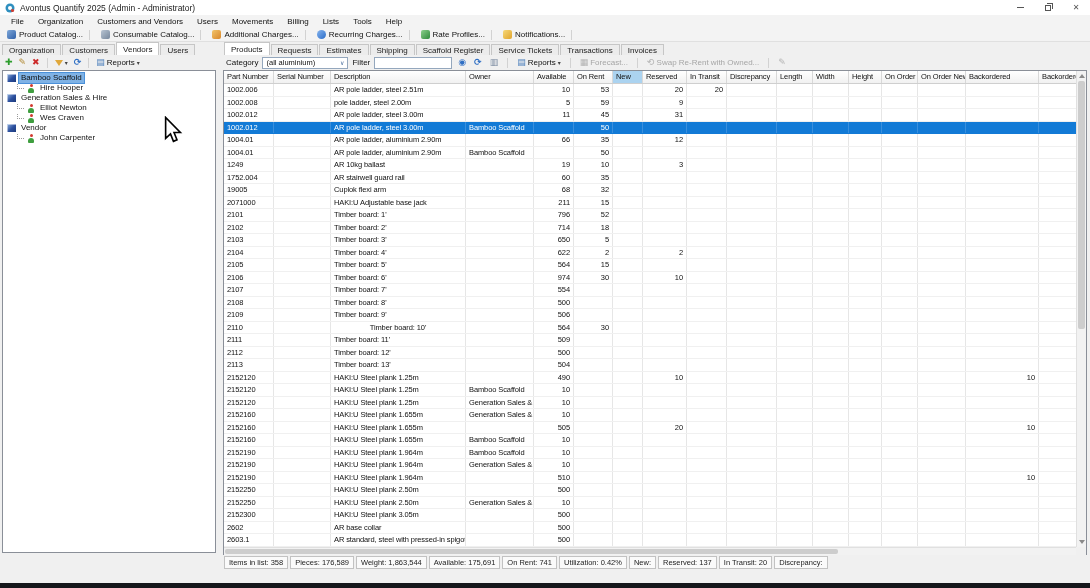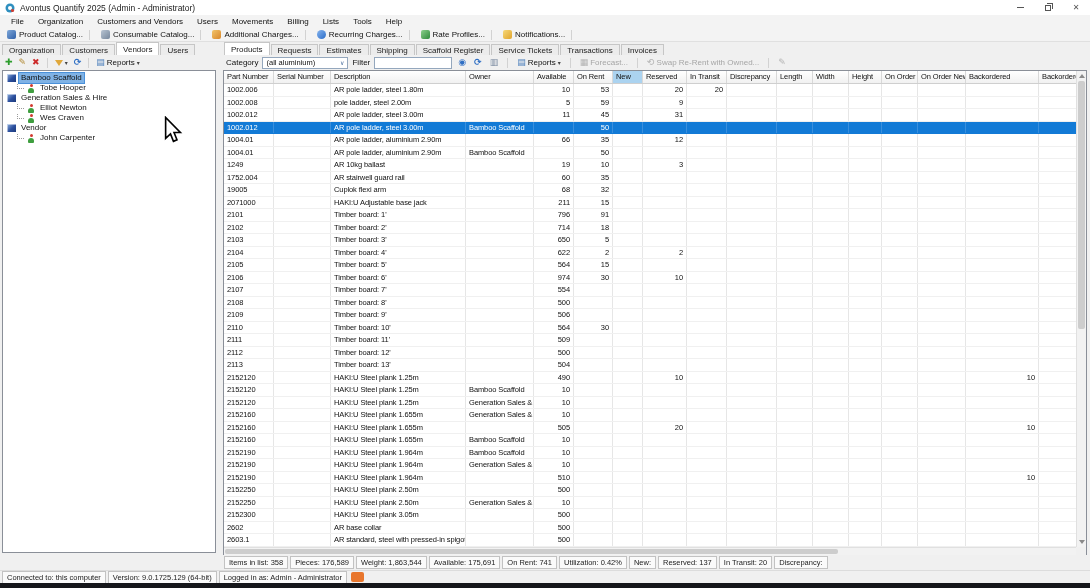--- a/index.html
+++ b/index.html
@@ -204,21 +204,21 @@
           <span class="dd">▾</span>
         </span>
     </div>
     <div class="tree-box">
       <div class="tree-item selected">
           <span class="tree-icon i-building"></span>
           <span class="tree-label">Bamboo Scaffold</span>
         </div>
         <div class="tree-item indent">
           <span class="tree-icon i-person"></span>
-          <span class="tree-label">Tobe Hooper</span>
+          <span class="tree-label">Hire Hooper</span>
         </div>
         <div class="tree-item">
           <span class="tree-icon i-building"></span>
           <span class="tree-label">Generation Sales &amp; Hire</span>
         </div>
         <div class="tree-item indent">
           <span class="tree-icon i-person"></span>
           <span class="tree-label">Elliot Newton</span>
         </div>
         <div class="tree-item indent">
@@ -306,21 +306,21 @@
             <div class="gh-cell" style="width: 36px;">On Order</div>
             <div class="gh-cell" style="width: 48px;">On Order New</div>
             <div class="gh-cell" style="width: 73px;">Backordered</div>
             <div class="gh-cell" style="width: 39px;">Backordered New</div>
             <div class="gh-fill"></div>
           </div>
         <div>
             <div class="g-row">
               <div class="g-cell" style="width: 50px;">1002.006</div>
               <div class="g-cell" style="width: 57px;"></div>
-              <div class="g-cell" style="width: 135px;">AR pole ladder, steel 1.80m</div>
+              <div class="g-cell" style="width: 135px;">AR pole ladder, steel 2.51m</div>
               <div class="g-cell" style="width: 68px;"></div>
               <div class="g-cell num" style="width: 40px;">10</div>
               <div class="g-cell num" style="width: 39px;">53</div>
               <div class="g-cell num" style="width: 30px;"></div>
               <div class="g-cell num" style="width: 44px;">20</div>
               <div class="g-cell num" style="width: 40px;">20</div>
               <div class="g-cell num" style="width: 50px;"></div>
               <div class="g-cell num" style="width: 36px;"></div>
               <div class="g-cell num" style="width: 36px;"></div>
               <div class="g-cell num" style="width: 33px;"></div>
@@ -509,21 +509,21 @@
               <div class="g-cell num" style="width: 73px;"></div>
               <div class="g-cell num" style="width: 39px;"></div>
               <div class="g-fill"></div>
             </div>
             <div class="g-row">
               <div class="g-cell" style="width: 50px;">2101</div>
               <div class="g-cell" style="width: 57px;"></div>
               <div class="g-cell" style="width: 135px;">Timber board:  1'</div>
               <div class="g-cell" style="width: 68px;"></div>
               <div class="g-cell num" style="width: 40px;">796</div>
-              <div class="g-cell num" style="width: 39px;">91</div>
+              <div class="g-cell num" style="width: 39px;">52</div>
               <div class="g-cell num" style="width: 30px;"></div>
               <div class="g-cell num" style="width: 44px;"></div>
               <div class="g-cell num" style="width: 40px;"></div>
               <div class="g-cell num" style="width: 50px;"></div>
               <div class="g-cell num" style="width: 36px;"></div>
               <div class="g-cell num" style="width: 36px;"></div>
               <div class="g-cell num" style="width: 33px;"></div>
               <div class="g-cell num" style="width: 36px;"></div>
               <div class="g-cell num" style="width: 48px;"></div>
               <div class="g-cell num" style="width: 73px;"></div>
@@ -686,21 +686,21 @@
               <div class="g-cell num" style="width: 33px;"></div>
               <div class="g-cell num" style="width: 36px;"></div>
               <div class="g-cell num" style="width: 48px;"></div>
               <div class="g-cell num" style="width: 73px;"></div>
               <div class="g-cell num" style="width: 39px;"></div>
               <div class="g-fill"></div>
             </div>
             <div class="g-row">
               <div class="g-cell" style="width: 50px;">2110</div>
               <div class="g-cell" style="width: 57px;"></div>
-              <div class="g-cell" style="width: 135px;">Timber board: 10'</div>
+              <div class="g-cell" style="width: 135px; text-align: center;">Timber board: 10'</div>
               <div class="g-cell" style="width: 68px;"></div>
               <div class="g-cell num" style="width: 40px;">564</div>
               <div class="g-cell num" style="width: 39px;">30</div>
               <div class="g-cell num" style="width: 30px;"></div>
               <div class="g-cell num" style="width: 44px;"></div>
               <div class="g-cell num" style="width: 40px;"></div>
               <div class="g-cell num" style="width: 50px;"></div>
               <div class="g-cell num" style="width: 36px;"></div>
               <div class="g-cell num" style="width: 36px;"></div>
               <div class="g-cell num" style="width: 33px;"></div>
@@ -1090,25 +1090,19 @@
         <span class="panel">Available: 175,691</span>
         <span class="panel">On Rent: 741</span>
         <span class="panel">Utilization: 0.42%</span>
         <span class="panel">New:</span>
         <span class="panel">Reserved: 137</span>
         <span class="panel">In Transit: 20</span>
         <span class="panel">Discrepancy:</span>
     </div>
   </div>
 
-  <div class="bottom-bar">
-    <span class="panel">Connected to: this computer</span>
-      <span class="panel">Version: 9.0.1725.129 (64-bit)</span>
-      <span class="panel">Logged in as: Admin - Administrator</span>
-    <span class="tray-icon"></span>
-  </div>
   <div class="dark-strip"></div>
 
   <svg class="cursor" width="20" height="28" viewBox="0 0 12 19">
     <path d="M1 1 L1 15.2 L4.3 12.2 L6.3 17.2 L8.7 16.1 L6.7 11.2 L11 11.2 Z" fill="#ffffff" stroke="#000000" stroke-width="1.1"></path>
   </svg>
 
 </div>
 
 </body></html>

